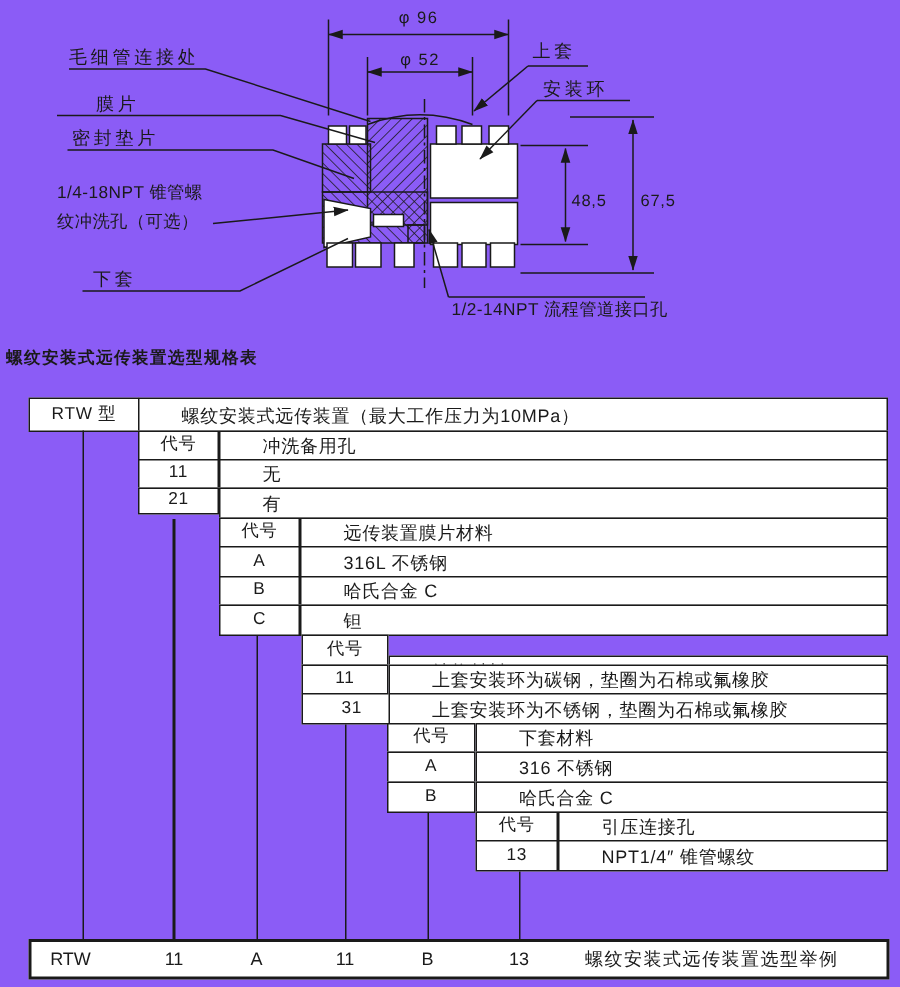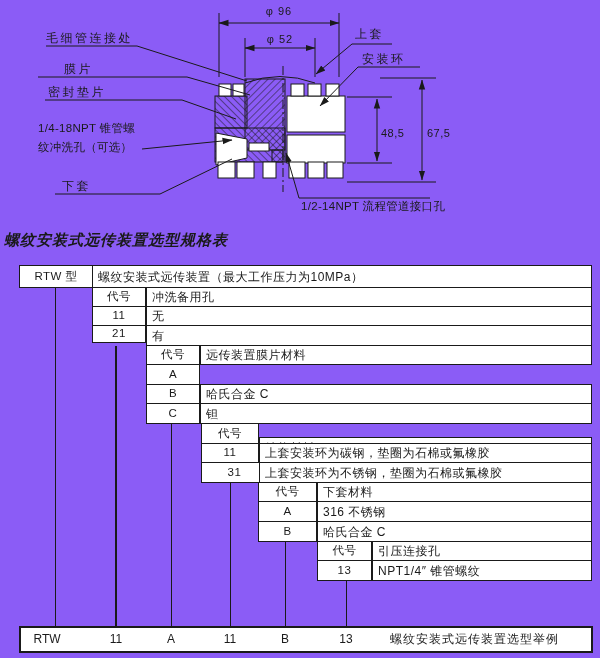--- a/index.html
+++ b/index.html
@@ -4,25 +4,25 @@
 <style>
   html,body{margin:0;padding:0;background:#e8e8e8;}
   #page{position:relative;width:600px;height:658px;background:#8b5cf6;overflow:hidden;
         font-family:"Liberation Sans","DejaVu Sans",sans-serif;color:#1a1a1a;}
   svg{position:absolute;left:0;top:0;}
   svg text{fill:#1a1a1a;}
   .dlabel{font-size:12px;letter-spacing:2.5px;}
   .dlabel2{font-size:11.5px;letter-spacing:0.3px;}
   .dim{font-size:11px;letter-spacing:0.5px;}
   .dimc{font-size:11px;letter-spacing:1px;text-anchor:middle;}
-  #tbl-title{position:absolute;left:4px;top:231px;font-size:15px;font-weight:bold;letter-spacing:1px;font-style:italic;}
+  #tbl-title{position:absolute;left:4px;top:231px;font-size:11px;font-weight:bold;letter-spacing:1px;}
   .cell{position:absolute;box-sizing:border-box;border:1px solid #1a1a1a;background:#fff;
         display:flex;align-items:center;font-size:12px;letter-spacing:0.5px;line-height:1;}
   .code{justify-content:center;font-size:11.5px;}
-  .desc{padding-left:5px;justify-content:flex-start;}
+  .desc{padding-left:28px;justify-content:flex-start;}
   .conn{position:absolute;width:1.5px;background:#1a1a1a;}
   #example-box{position:absolute;box-sizing:border-box;border:2px solid #1a1a1a;background:#fff;}
   .ex-item{position:absolute;top:627px;height:25px;line-height:25px;font-size:12px;transform:translateX(-50%);}
   .ex-label{position:absolute;top:627px;height:25px;line-height:25px;font-size:12px;letter-spacing:1px;}
 </style>
 </head>
 <body>
 
 <div id="page">
 
@@ -124,20 +124,21 @@
   <div class="cell code" style="left:92px;top:287px;width:54px;height:20px;">代号</div>
   <div class="cell desc" style="left:146px;top:287px;width:446px;height:20px;">冲洗备用孔</div>
   <div class="cell code" style="left:92px;top:306px;width:54px;height:20px;">11</div>
   <div class="cell desc" style="left:146px;top:306px;width:446px;height:20px;">无</div>
   <div class="cell code" style="left:92px;top:325px;width:54px;height:18px;">21</div>
   <div class="cell desc" style="left:146px;top:325px;width:446px;height:21px;">有</div>
 
   <div class="cell code" style="left:146px;top:345px;width:54px;height:20px;">代号</div>
   <div class="cell desc" style="left:200px;top:345px;width:392px;height:20px;">远传装置膜片材料</div>
   <div class="cell code" style="left:146px;top:364px;width:54px;height:21px;">A</div>
+  <div class="cell desc" style="left:200px;top:364px;width:392px;height:21px;">316L 不锈钢</div>
   <div class="cell code" style="left:146px;top:384px;width:54px;height:20px;">B</div>
   <div class="cell desc" style="left:200px;top:384px;width:392px;height:20px;">哈氏合金 C</div>
   <div class="cell code" style="left:146px;top:403px;width:54px;height:21px;">C</div>
   <div class="cell desc" style="left:200px;top:403px;width:392px;height:21px;">钽</div>
 
   <div class="cell code" style="left:201px;top:423px;width:58px;height:21px;">代号</div>
   <div class="cell desc" style="left:259px;top:423px;width:333px;height:21px;margin-top:14px;">结构材料</div>
   <div class="cell code" style="left:201px;top:443px;width:58px;height:20px;">11</div>
   <div class="cell desc" style="left:259px;top:443px;width:333px;height:20px;">上套安装环为碳钢，垫圈为石棉或氟橡胶</div>
   <div class="cell code" style="left:201px;top:462px;width:67px;height:21px;">31</div>

